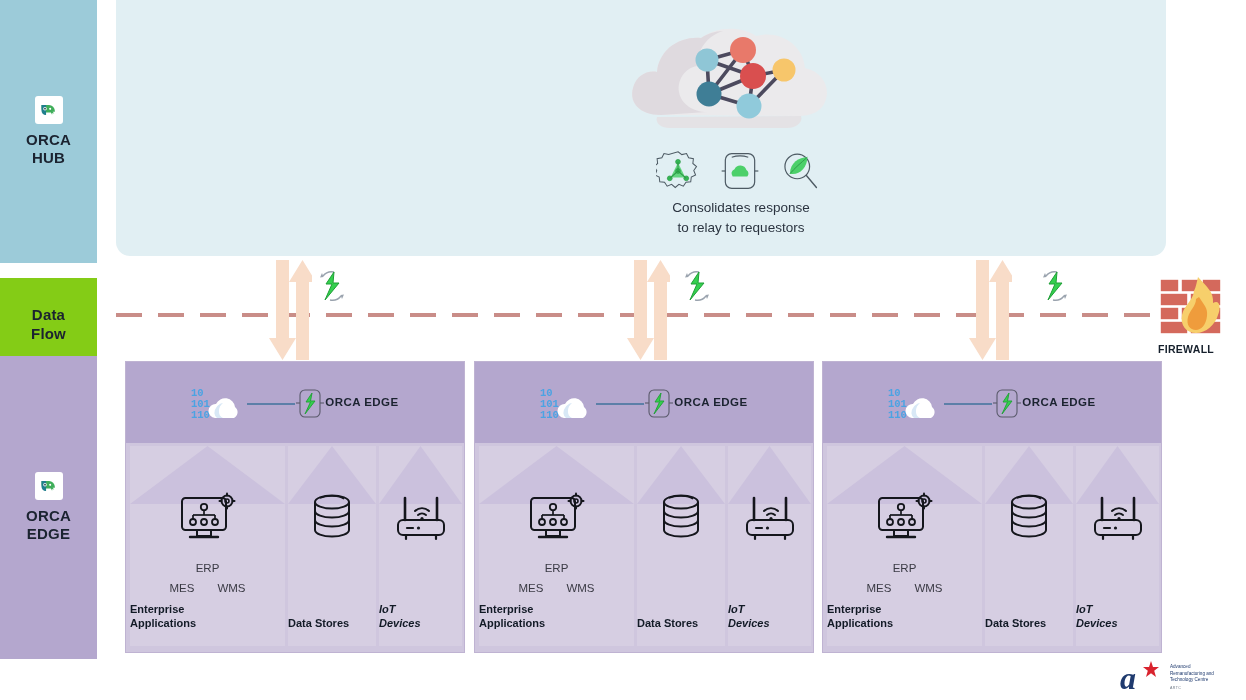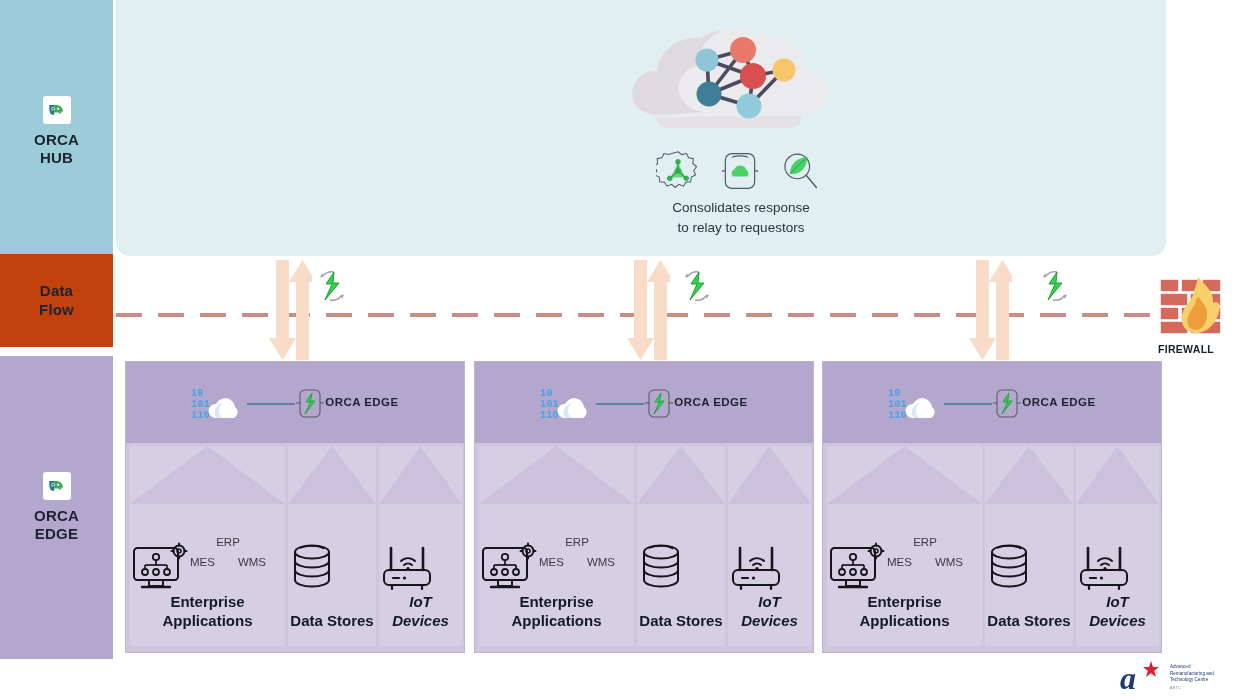--- a/index.html
+++ b/index.html
@@ -7,27 +7,27 @@
     width: 1246px; height: 700px;
     font-family: "Liberation Sans", sans-serif;
     background: #ffffff;
     position: relative;
     overflow: hidden;
   }
 
   
   .sidebar-band {
     position: absolute;
-    left: 0; width: 113px;
+    left: 0; width: 97px;
     display: flex; flex-direction: column;
     align-items: center; justify-content: center;
     text-align: center;
   }
   #band-hub  { top: 0;   height: 263px; background: #9ccbd9; }
-  #band-flow { top: 254px; height: 93px;  background: #c2410c; }
+  #band-flow { top: 278px; height: 93px;  background: #84cc16; }
   #band-edge { top: 356px; height: 303px; background: #b4a7ce; }
 
   .band-title {
     font-weight: bold; font-size: 15px;
     color: #1b2330; line-height: 1.22; letter-spacing: .2px;
   }
 
   .orca-logo {
     width: 28px; height: 28px; background: #ffffff;
     border-radius: 3px; margin-bottom: 7px;
@@ -117,21 +117,21 @@
   .edge-body {
     position: relative; height: 209px;
     background: #cfc6de;
     padding: 3px 4px 6px 4px;
     display: flex; gap: 3px;
   }
 
   .edge-col {
     position: relative;
     background: #d6cee2;
-    display: flex; flex-direction: row;
+    display: flex; flex-direction: column;
     align-items: center;
     overflow: hidden;
   }
   .edge-col.wide { flex: 0 0 155px; }
   .edge-col.mid  { flex: 0 0 88px; }
   .edge-col.narrow { flex: 0 0 83px; font-style: italic; }
 
   
   .chevron {
     position: absolute; top: 0; left: 0; width: 100%; height: 58px;
@@ -140,21 +140,21 @@
   }
 
   .col-icon { position: relative; margin-top: 46px; height: 54px; }
   .col-tags {
     position: relative; margin-top: 14px; text-align: center;
     font-size: 11.5px; color: #3a3a44; line-height: 1.55;
   }
   .col-tags .row2 { display: flex; gap: 23px; justify-content: center; margin-top: 2px;}
   .col-label {
     position: absolute; bottom: 16px; left: 0; width: 100%;
-    text-align: center; font-size: 15px; font-weight: bold;
+    font-size: 11px; font-weight: bold;
     color: #121a26; line-height: 1.28; white-space: pre-line;
   }
 
   
   #artc-logo {
     position: absolute; left: 1120px; top: 656px;
     width: 122px; height: 42px;
     display: flex; align-items: center; gap: 4px;
   }
   #artc-text { font-size: 4.6px; color: #1f3a6e; line-height: 1.42; }

